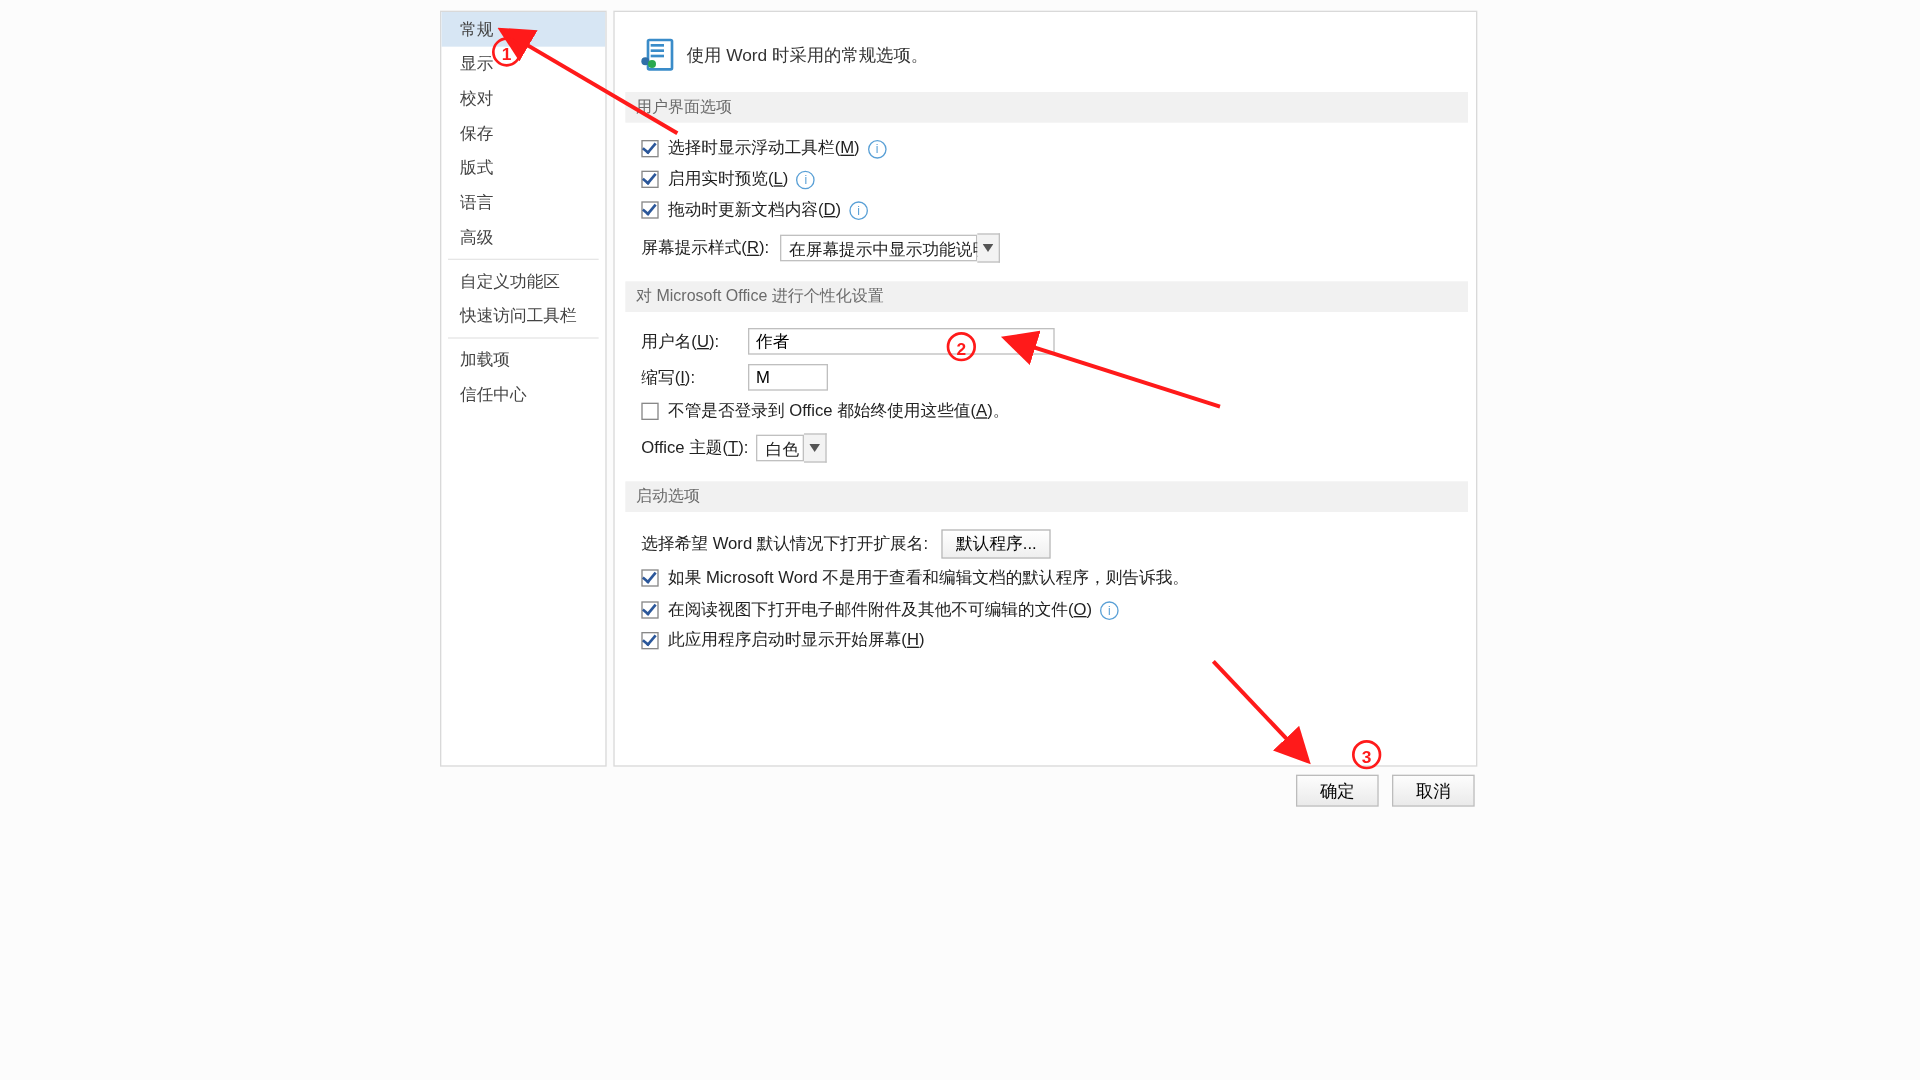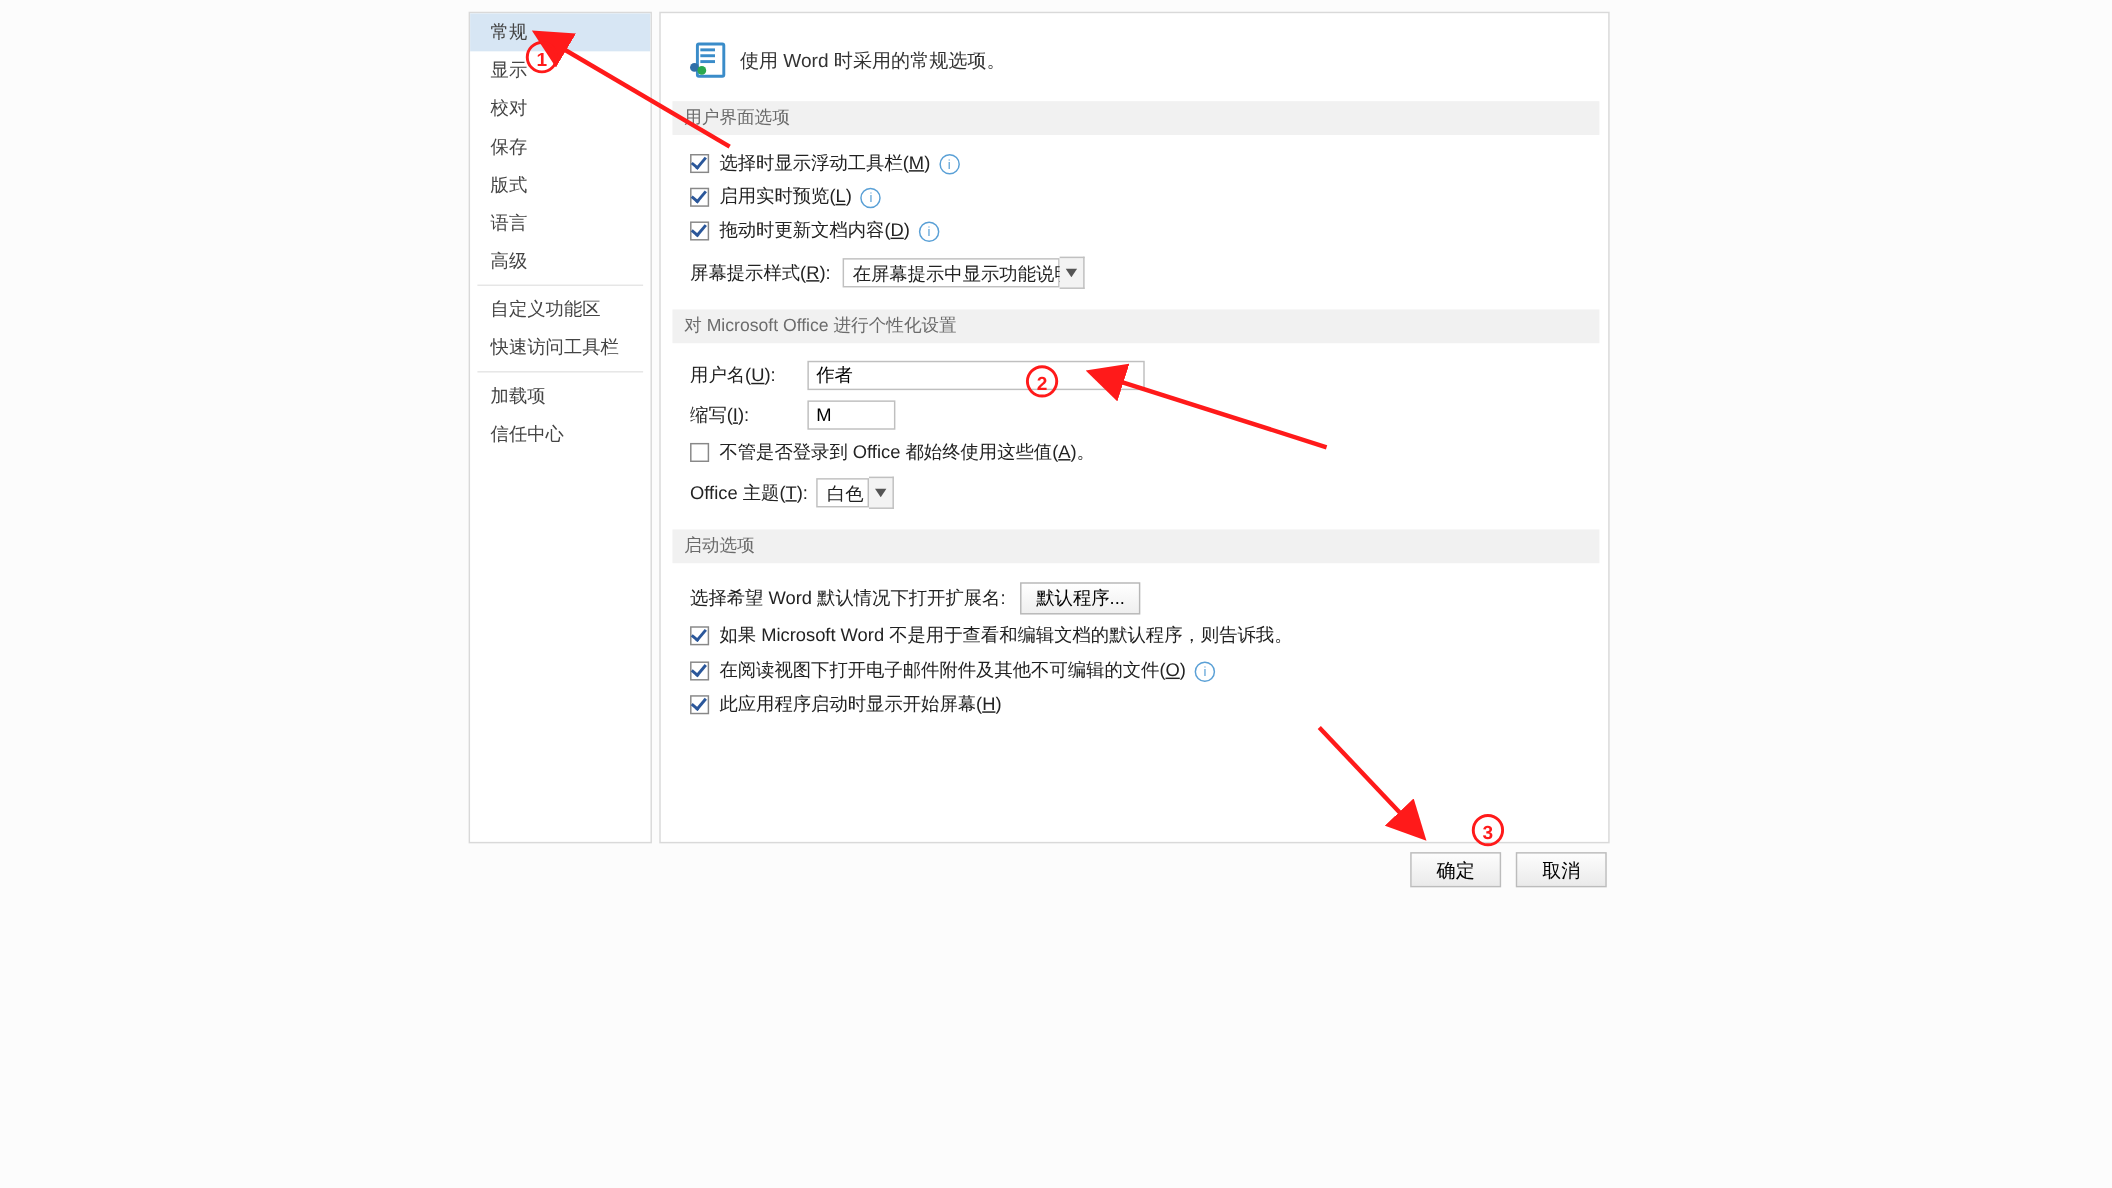--- a/index.html
+++ b/index.html
@@ -1,17 +1,17 @@
 <!DOCTYPE html>
 <html><head>
 <meta charset="utf-8">
 <style>
   html, body { margin:0; padding:0; width:1920px; height:1080px; background:#ebebeb; font-family:"Microsoft YaHei","Segoe UI",Arial,sans-serif; }
   .canvas { position:relative; width:1920px; height:1080px; background:#fcfcfc; }
-  .stage  { position:absolute; left:226px; top:0; width:1440px; height:1080px;text-decoration:underline; }
+  .stage  { position:absolute; left:240px; top:0; width:1440px; height:1080px;text-decoration:underline; }
   .scale  { transform:scale(1.333333); transform-origin:0 0; width:1080px; height:810px; }
   .dialog { position:absolute; left:0; top:0; width:1080px; height:810px; background:#fcfcfc; }
 
   
   .sidebar { position:absolute; left:150px; top:8px; width:125px; height:567px; background:#ffffff; border:1px solid #d9d9d9; box-sizing:border-box; overflow:hidden; }
   .side-item { height:26px; line-height:26px; padding-left:14px; font-size:12.5px; color:#444; cursor:pointer; white-space:nowrap; }
   .side-item.selected { background:#d7e6f4; }
   .side-sep { height:0; border-top:1px solid #e6e6e6; margin:3px 5px; }
 
   

